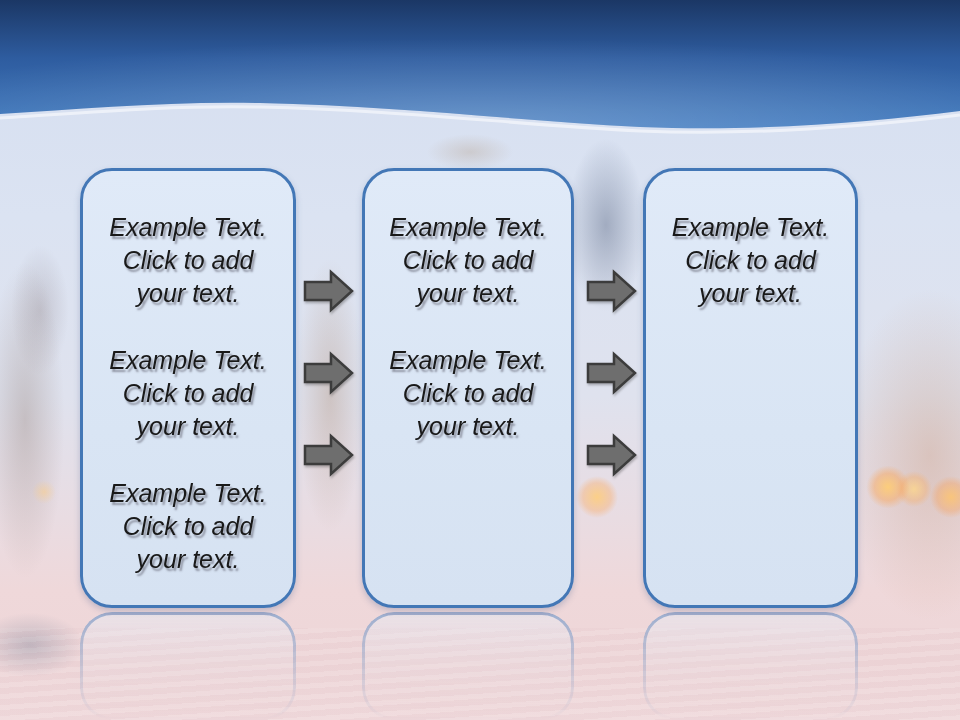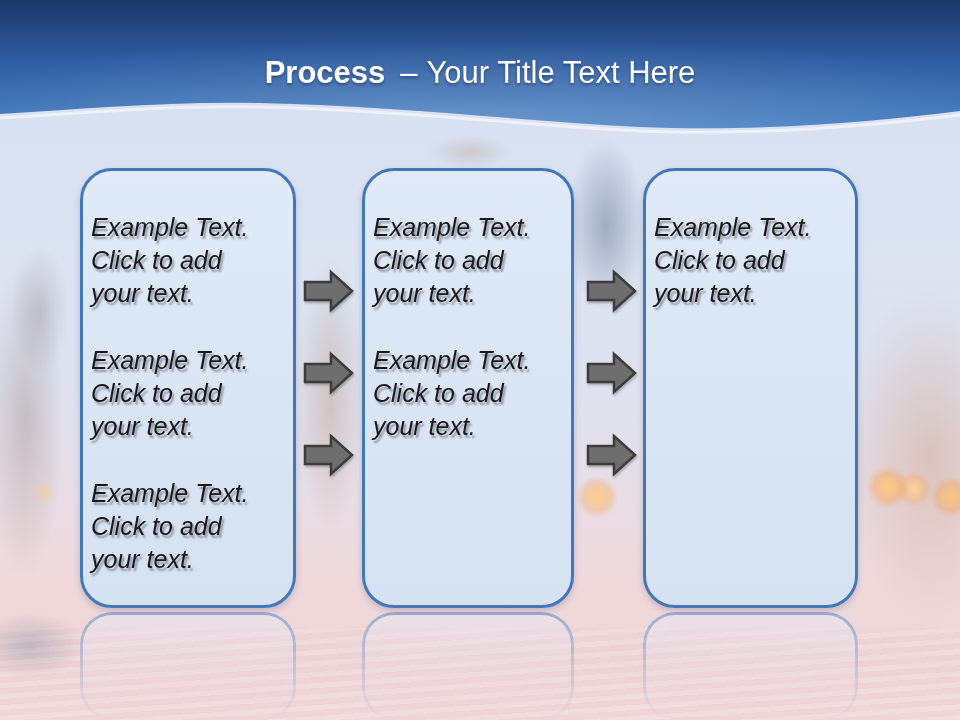--- a/index.html
+++ b/index.html
@@ -25,21 +25,21 @@
   .hdr{position:absolute;top:0;left:0;z-index:5;}
   .title{position:absolute;top:55px;left:0;width:960px;text-align:center;z-index:6;
     color:#ffffff;font-size:31px;text-shadow:0 2px 3px rgba(10,25,50,.4);white-space:nowrap;}
   .t-bold{font-weight:700;margin-right:15px;}
   .t-sep{font-weight:400;margin-right:9px;}
   .t-rest{font-weight:400;}
   .box{position:absolute;top:168px;height:440px;box-sizing:border-box;z-index:3;
     border:3px solid #4377b6;border-radius:32px;
     background:linear-gradient(180deg,#e0eaf8 0%,#d9e5f4 60%,#d6e2f2 100%);
     box-shadow:0 3px 6px rgba(70,95,140,.28);
-    padding-top:40px;}
+    padding-top:40px;text-align:center;}
   .box1{left:80px;width:216px;}
   .box2{left:362px;width:212px;}
   .box3{left:643px;width:215px;}
   .para{margin:0 8px 34px 8px;color:#191919;font-style:italic;font-size:25px;line-height:33px;
     text-shadow:2px 3px 2px rgba(85,85,100,.55);}
   .refl{position:absolute;top:612px;height:108px;box-sizing:border-box;z-index:1;
     border:3px solid rgba(67,119,182,.55);border-radius:32px;
     background:linear-gradient(180deg,rgba(228,237,248,.55),rgba(232,226,236,.12));
     -webkit-mask-image:linear-gradient(180deg,rgba(0,0,0,.85) 0%,rgba(0,0,0,.35) 55%,rgba(0,0,0,0) 100%);
     mask-image:linear-gradient(180deg,rgba(0,0,0,.85) 0%,rgba(0,0,0,.35) 55%,rgba(0,0,0,0) 100%);}
@@ -128,17 +128,14 @@
       <radialGradient id="hdrGlow" cx="0.5" cy="0.95" r="0.65">
         <stop offset="0" stop-color="#ffffff" stop-opacity="0.22"></stop>
         <stop offset="1" stop-color="#ffffff" stop-opacity="0"></stop>
       </radialGradient>
     </defs>
     <path d="M0,0 L0,114 C80,109 170,101 260,103 C400,106 520,121 640,127 C760,132 870,122 960,111 L960,0 Z" fill="url(#hdrGrad)"></path>
     <path d="M0,0 L0,114 C80,109 170,101 260,103 C400,106 520,121 640,127 C760,132 870,122 960,111 L960,0 Z" fill="url(#hdrGlow)"></path>
     <path d="M0,118 C80,113 170,105 260,107 C400,110 520,125 640,131 C760,136 870,126 960,115" fill="none" stroke="#ffffff" stroke-opacity="0.55" stroke-width="3"></path>
   </svg>
 
-  <div class="title">
-    <span class="t-bold">Process</span><span class="t-sep">–</span><span class="t-rest">Your Title Text Here</span>
-  </div>
 
 </div>
 
 </body></html>

